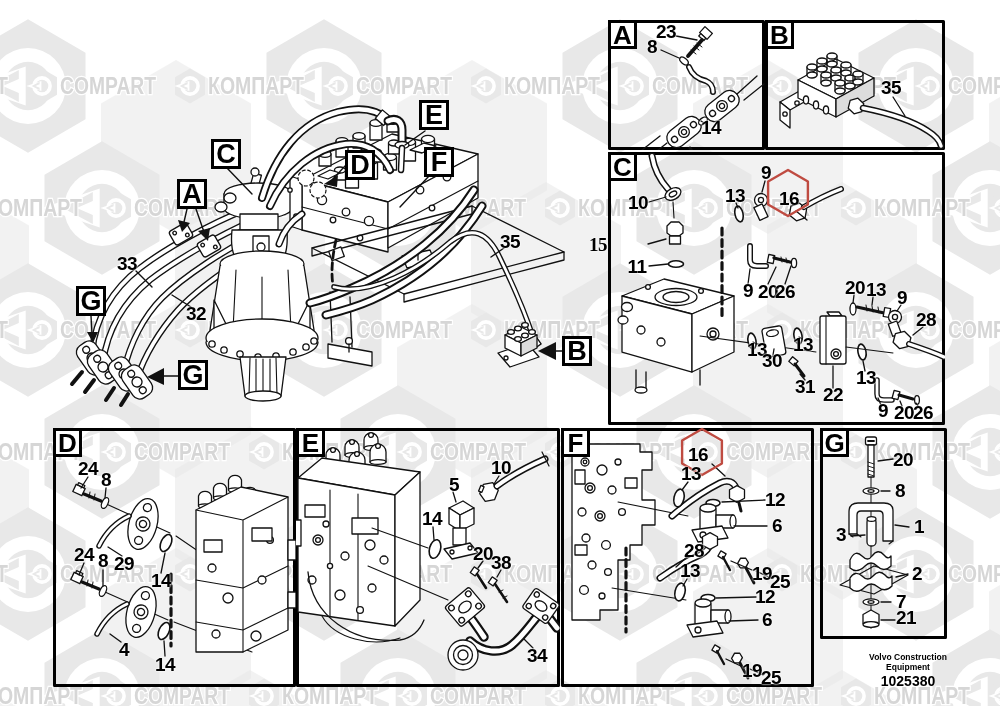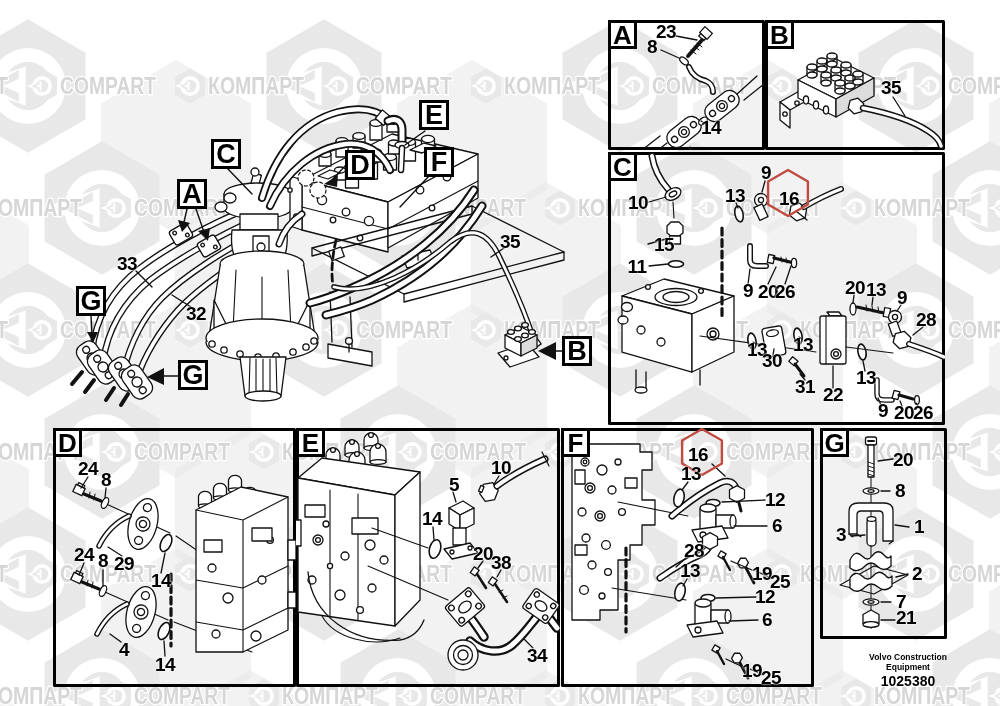--- a/index.html
+++ b/index.html
@@ -1030,21 +1030,21 @@
       <div class="callout" style="left: 196px; top: 314px;">32</div>
       <div class="callout" style="left: 510px; top: 242px;">35</div>
       <div class="lbox panel" style="left: 608px; top: 20px;">A</div>
       <div class="callout" style="left: 666px; top: 32px;">23</div>
       <div class="callout" style="left: 652px; top: 47px;">8</div>
       <div class="callout" style="left: 711px; top: 128px;">14</div>
       <div class="lbox panel" style="left: 765px; top: 20px;">B</div>
       <div class="callout" style="left: 891px; top: 88px;">35</div>
       <div class="lbox panel" style="left: 608px; top: 152px;">C</div>
       <div class="callout" style="left: 638px; top: 203px;">10</div>
-      <div class="callout" style="left: 664px; top: 245px;">15</div>
+      <div class="callout" style="left: 598px; top: 245px; font-family: Liberation Serif, serif;">15</div>
       <div class="callout" style="left: 637px; top: 267px;">11</div>
       <div class="callout" style="left: 735px; top: 196px;">13</div>
       <div class="callout" style="left: 766px; top: 173px;">9</div>
       <div class="callout" style="left: 789px; top: 199px;">16</div>
       <div class="callout" style="left: 748px; top: 291px;">9</div>
       <div class="callout" style="left: 768px; top: 292px;">20</div>
       <div class="callout" style="left: 785px; top: 292px;">26</div>
       <div class="callout" style="left: 855px; top: 288px;">20</div>
       <div class="callout" style="left: 876px; top: 290px;">13</div>
       <div class="callout" style="left: 902px; top: 298px;">9</div>

